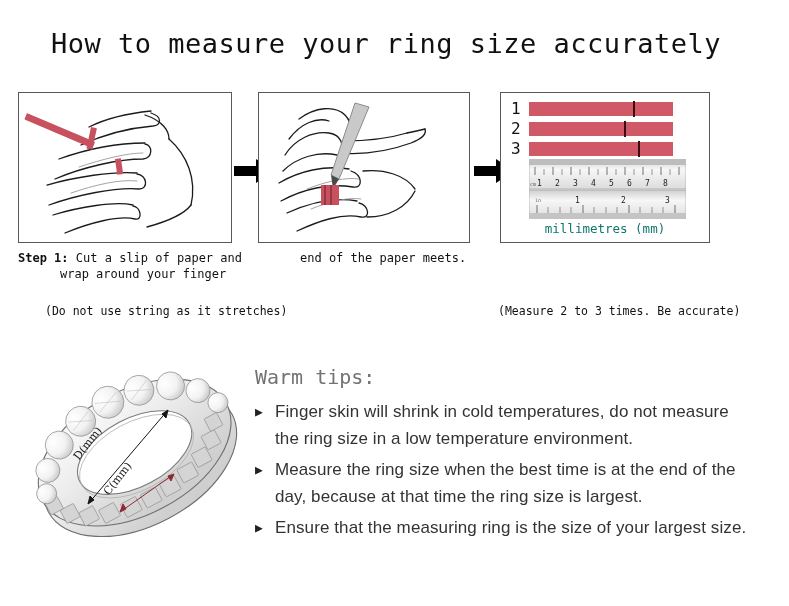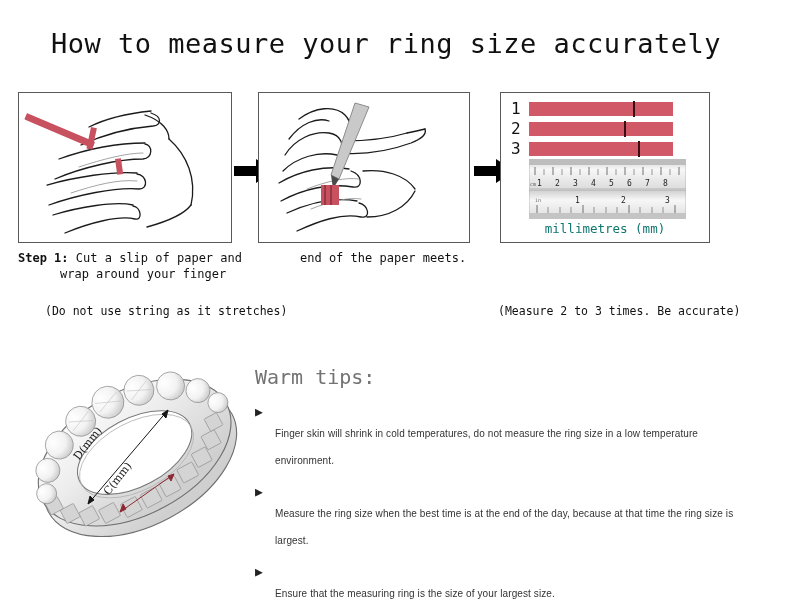--- a/index.html
+++ b/index.html
@@ -149,25 +149,24 @@
   .tip-bullet {
     flex: 0 0 auto;
     width: 20px;
     font-size: 13px;
     line-height: 27px;
     color: #222;
   }
   .tip-text {
     flex: 1 1 auto;
     font-family: "Liberation Sans", sans-serif;
-    font-size: 10px;
+    font-size: 17px;
     line-height: 27px;
     color: #333;
     letter-spacing: 0.1px;
-    margin-top: 22px;
   }
 
   
   #ring-illustration {
     position: absolute;
     left: 22px;
     top: 352px;
     width: 230px;
     height: 205px;
   }

